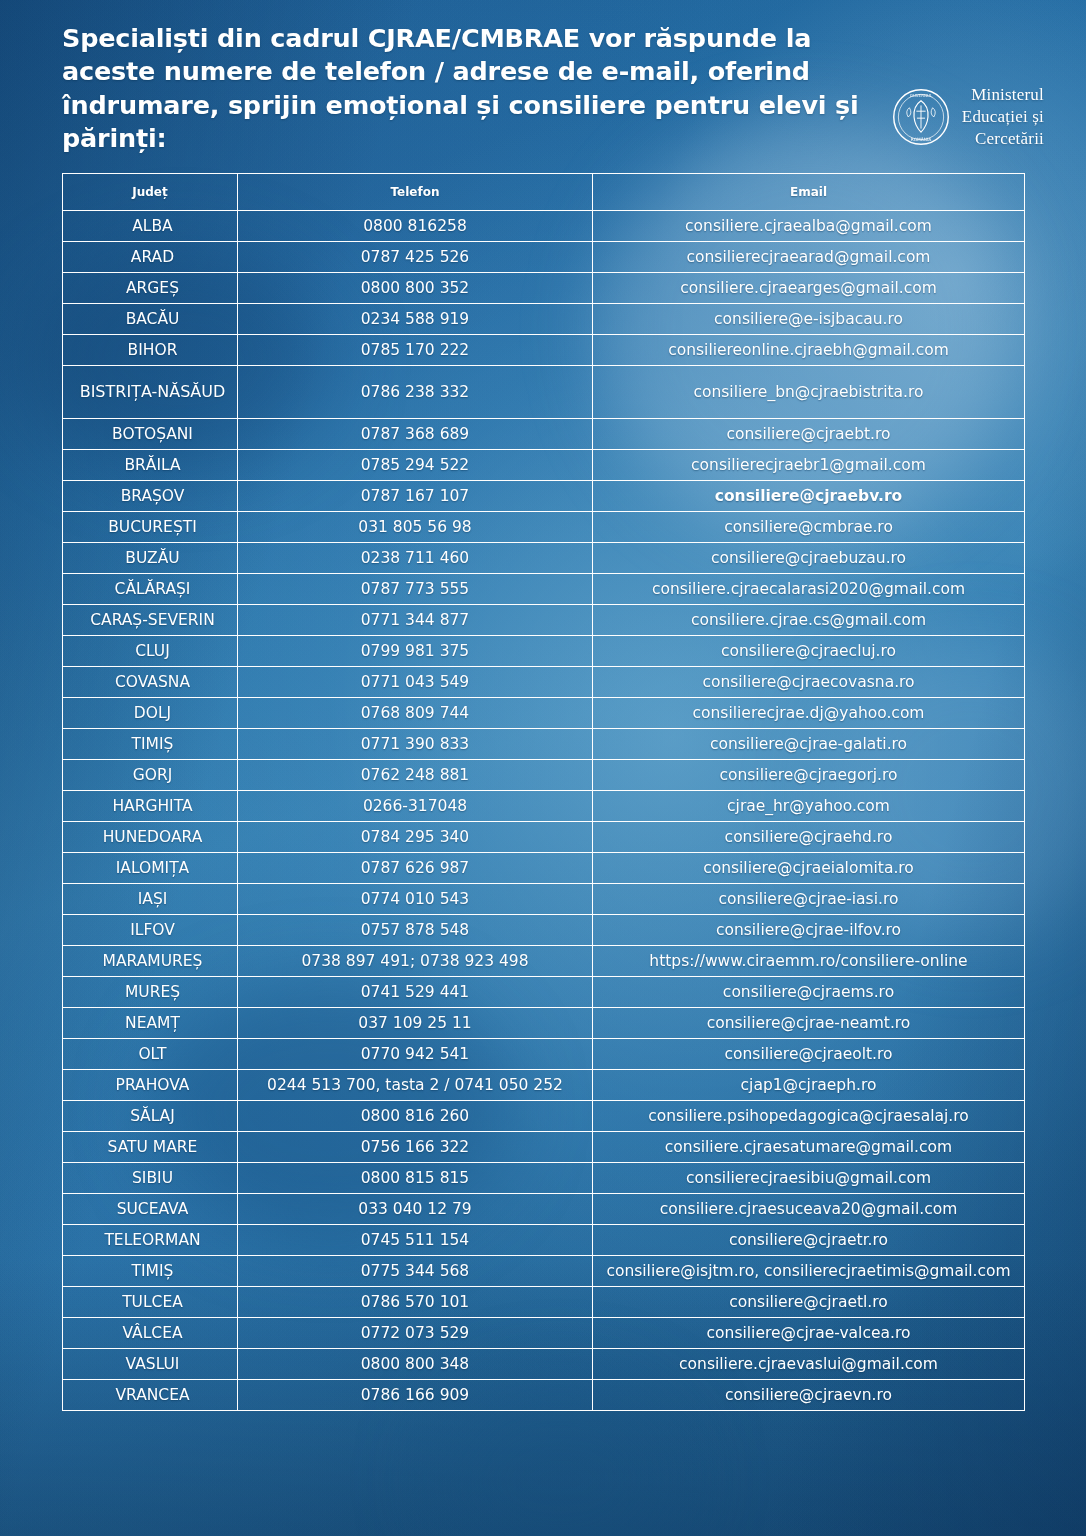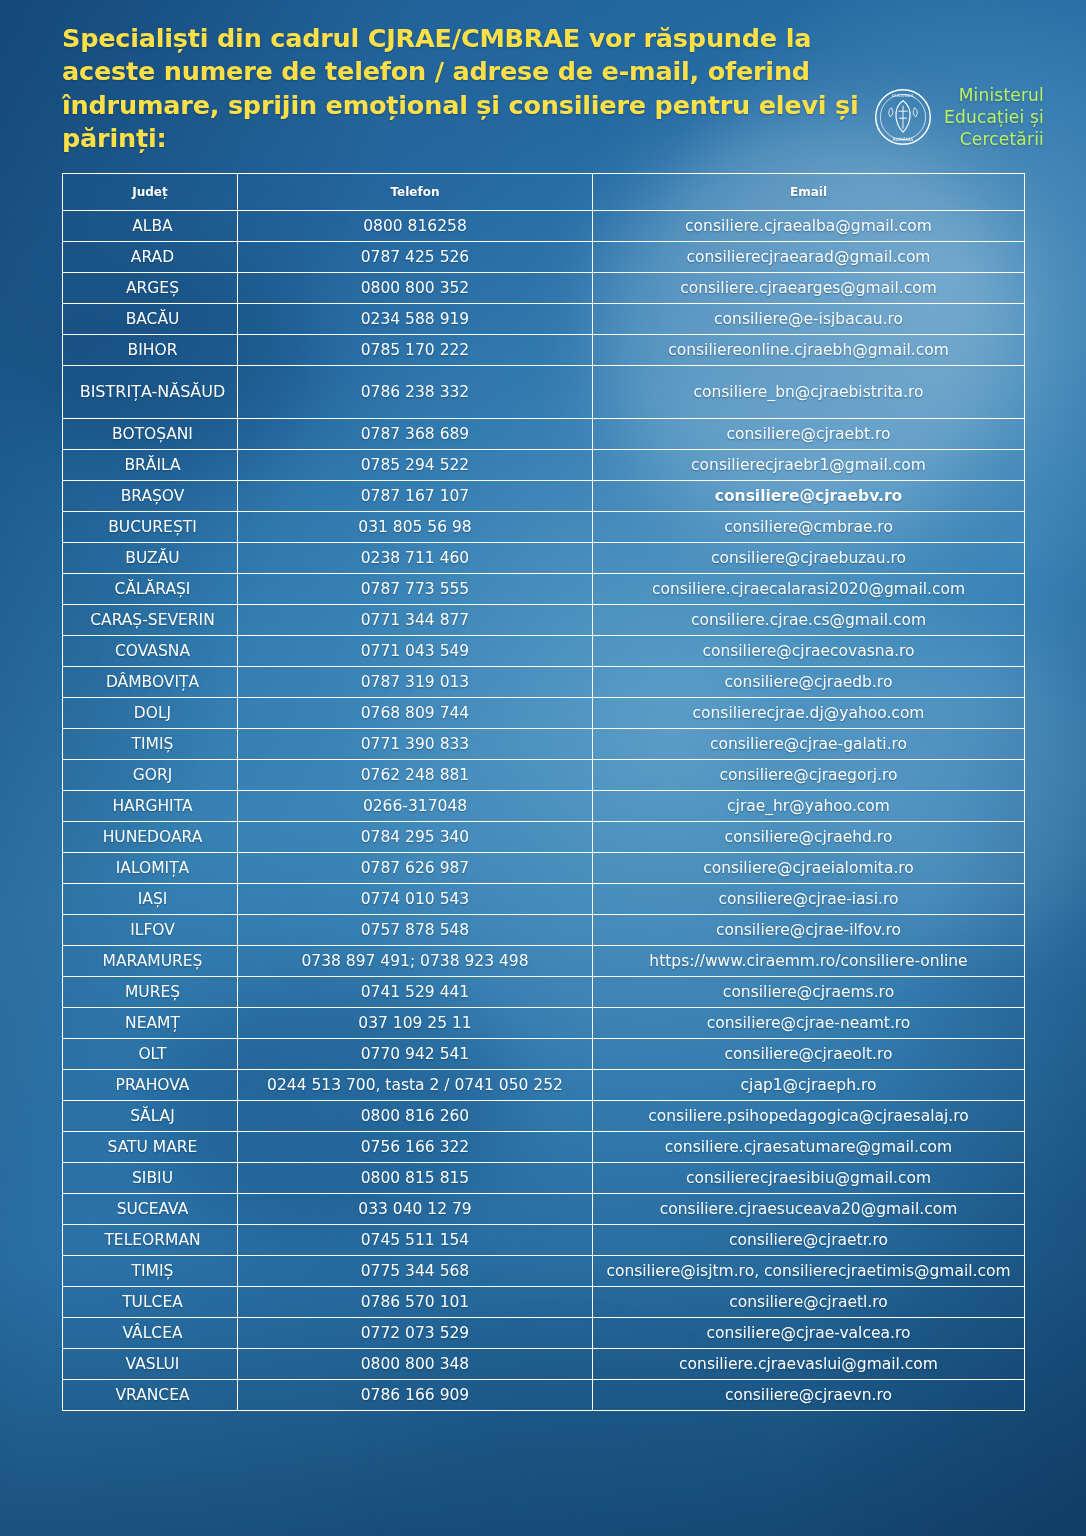--- a/index.html
+++ b/index.html
@@ -47,46 +47,47 @@
   #header {
     position: absolute;
     top: 22px; left: 0; right: 0;
     padding: 0 42px 0 62px;
     display: flex;
     align-items: flex-start;
     justify-content: space-between;
     z-index: 3;
   }
   #title {
-    color: #fde047;
+    color: #ffffff;
     font-size: 25.5px;
     line-height: 1.31;
     font-weight: bold;
     letter-spacing: -0.2px;
     max-width: 800px;
     text-shadow: 0 1px 2px rgba(0,40,70,0.35);
   }
   #ministry {
     display: flex;
     align-items: center;
     gap: 12px;
     margin-top: 62px;
     flex: none;
   }
   #ministry .crest {
     width: 58px; height: 58px;
     flex: none;
   }
   #ministry .mtext {
-    color: #bef264;
+    color: #ffffff;
     font-size: 17px;
     line-height: 1.30;
     text-align: right;
     letter-spacing: 0.2px;
     text-shadow: 0 1px 2px rgba(0,40,70,0.35);
+    font-family: Liberation Serif, serif;
   }
 
   
   #table-wrap {
     position: absolute;
     left: 62px;
     top: 173px;
     width: 962px;
     z-index: 3;
   }
@@ -241,30 +242,30 @@
           <td class="judet">CĂLĂRAȘI</td>
           <td class="tel">0787 773 555</td>
           <td class="mail">consiliere.cjraecalarasi2020@gmail.com</td>
         </tr>
         <tr>
           <td class="judet">CARAȘ-SEVERIN</td>
           <td class="tel">0771 344 877</td>
           <td class="mail">consiliere.cjrae.cs@gmail.com</td>
         </tr>
         <tr>
+          <td class="judet">CLUJ</td>
+          <td class="tel">0799 981 375</td>
+          <td class="mail">consiliere@cjraecluj.ro</td>
+        </tr>
+        <tr>
           <td class="judet">COVASNA</td>
           <td class="tel">0771 043 549</td>
           <td class="mail">consiliere@cjraecovasna.ro</td>
         </tr>
         <tr>
-          <td class="judet">DÂMBOVIȚA</td>
-          <td class="tel">0787 319 013</td>
-          <td class="mail">consiliere@cjraedb.ro</td>
-        </tr>
-        <tr>
           <td class="judet">DOLJ</td>
           <td class="tel">0768 809 744</td>
           <td class="mail">consilierecjrae.dj@yahoo.com</td>
         </tr>
         <tr>
           <td class="judet">TIMIȘ</td>
           <td class="tel">0771 390 833</td>
           <td class="mail">consiliere@cjrae-galati.ro</td>
         </tr>
         <tr>

